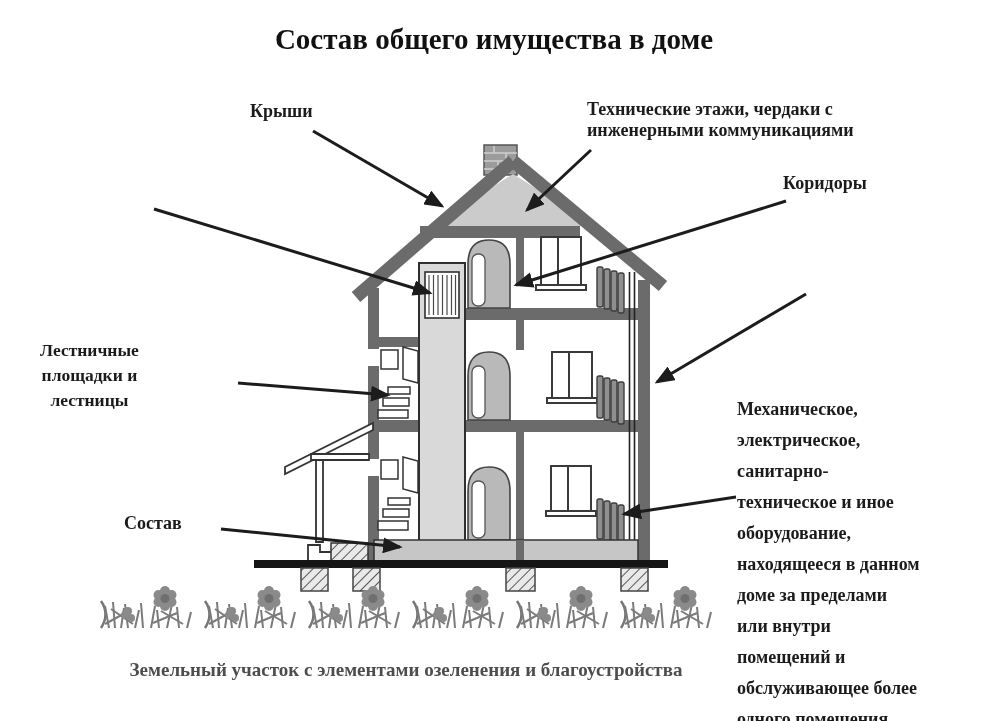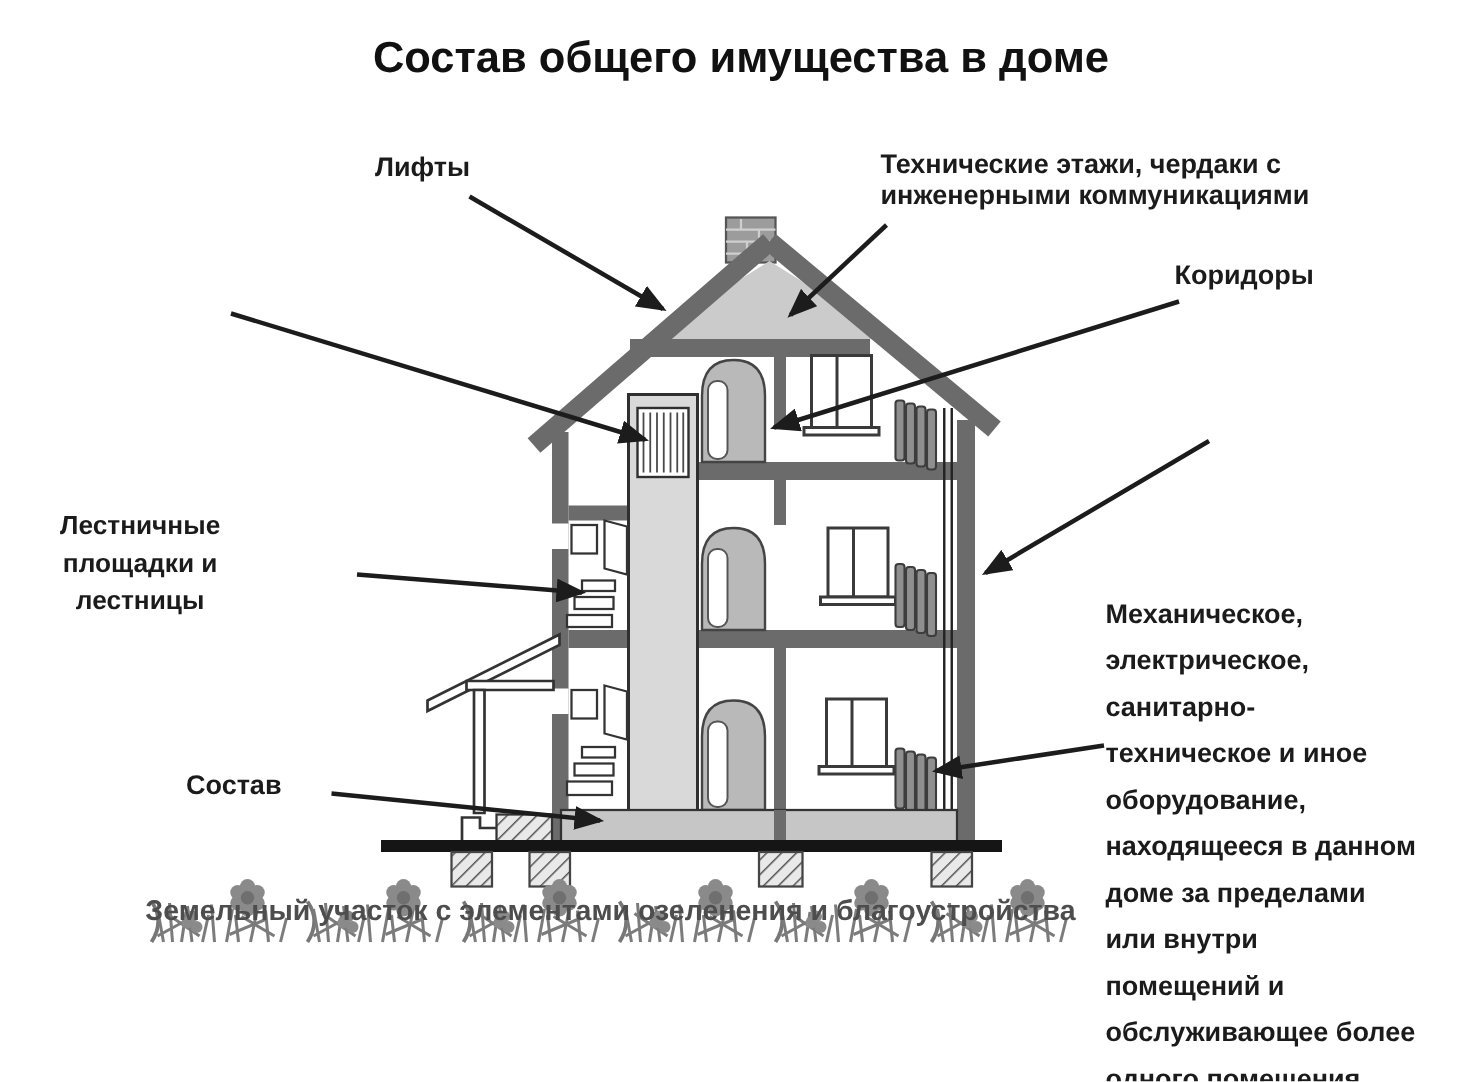--- a/index.html
+++ b/index.html
@@ -1,37 +1,37 @@
 <!DOCTYPE html>
 <html><head>
 <meta charset="utf-8">
 <style>
   html,body{margin:0;padding:0;background:#fff;}
   #stage{
     position:relative;width:988px;height:721px;background:#ffffff;overflow:hidden;
-    font-family:Liberation Sans, sans-serif;
+    font-family:Liberation Serif, serif;
   }
   #diagram-svg{position:absolute;left:0;top:0;}
   .lbl{
     position:absolute;font-weight:700;color:#1b1b1b;font-size:18px;
     line-height:22px;white-space:pre-line;letter-spacing:0px;
   }
   .title{
     left:0;top:22px;width:988px;text-align:center;
     font-size:29px;line-height:34px;color:#111;
   }
   .lbl-roofs{left:250px;top:100px;}
   .lbl-tech{left:587px;top:99px;font-size:18px;line-height:21px;}
   .lbl-corridors{left:783px;top:172px;text-align:center;}
   .lbl-elevators{left:17px;top:157px;font-size:17.5px;line-height:24px;}
   .lbl-bearing{left:811px;top:247px;font-size:17.5px;line-height:24px;}
   .lbl-stairs{left:40px;top:338px;font-size:17.5px;line-height:25px;text-align:center;}
   .lbl-basements{left:124px;top:512px;}
   .lbl-equipment{left:737px;top:394px;font-size:18px;line-height:31px;}
-  .lbl-land{left:95px;top:596px;width:622px;text-align:right;
+  .lbl-land{left:95px;top:658px;width:622px;text-align:center;
     font-size:19px;color:#4d4d4d;line-height:23px;}
 </style>
 </head>
 <body>
 
 <div id="stage">
 
   <svg id="diagram-svg" width="988" height="721" viewBox="0 0 988 721">
     <defs>
       <pattern id="hatch" width="7" height="7" patternUnits="userSpaceOnUse" patternTransform="rotate(45)">
@@ -228,21 +228,21 @@
       <path d="M786,201 L516,285" marker-end="url(#ah)"></path>
       <path d="M154,209 L430,293" marker-end="url(#ah)"></path>
       <path d="M806,294 L657,382" marker-end="url(#ah)"></path>
       <path d="M238,383 L388,395" marker-end="url(#ah)"></path>
       <path d="M221,529 L400,547" marker-end="url(#ah)"></path>
       <path d="M736,497 L624,514" marker-end="url(#ah)"></path>
     </g>
   </svg>
 
   <div class="lbl title">Состав общего имущества в доме</div>
-  <div class="lbl lbl-roofs">Лифты</div>
+  <div class="lbl lbl-roofs">Крыши</div>
   <div class="lbl lbl-tech">Технические этажи, чердаки с
 инженерными коммуникациями</div>
   <div class="lbl lbl-corridors">Коридоры</div>
   <div class="lbl lbl-stairs">Лестничные
 площадки и
 лестницы</div>
   <div class="lbl lbl-basements">Состав</div>
   <div class="lbl lbl-equipment">Механическое,
 электрическое,
 санитарно-

